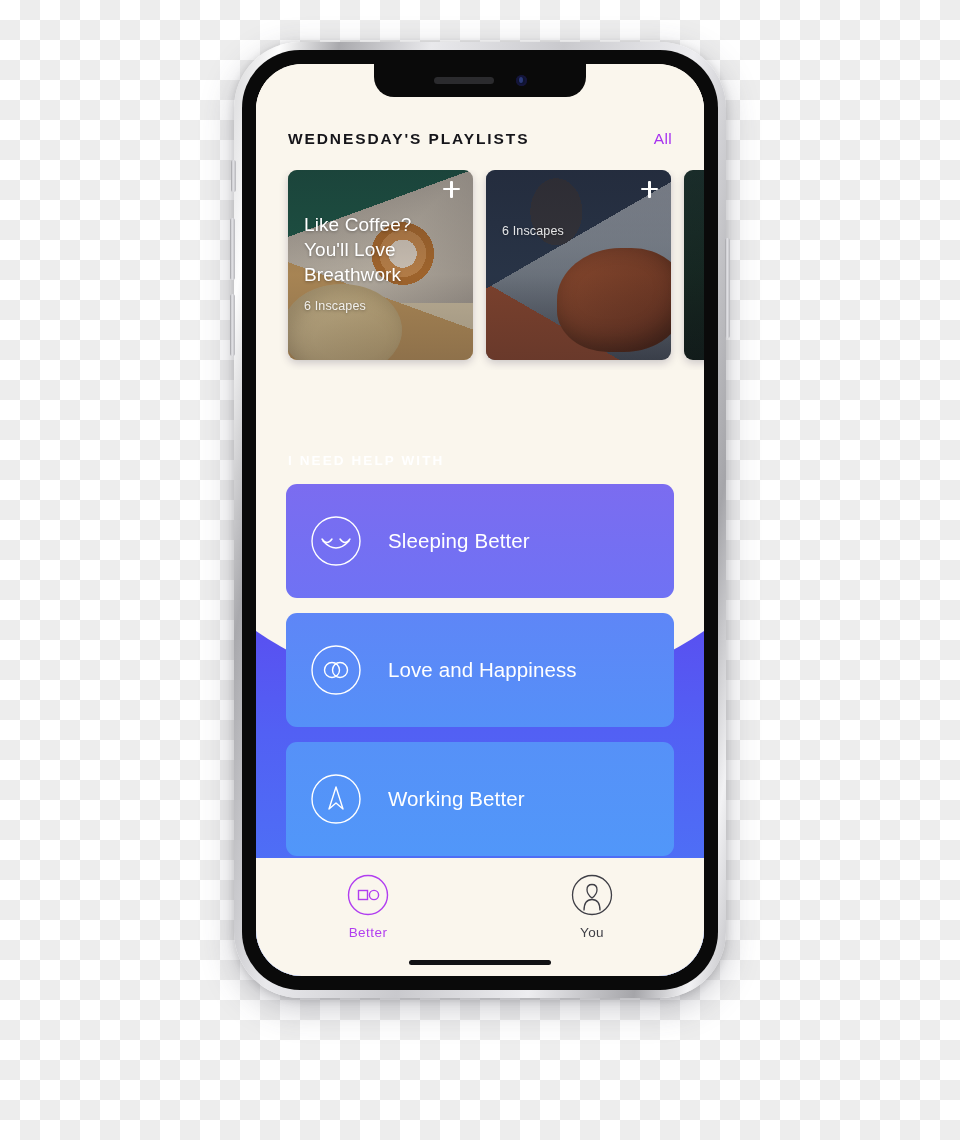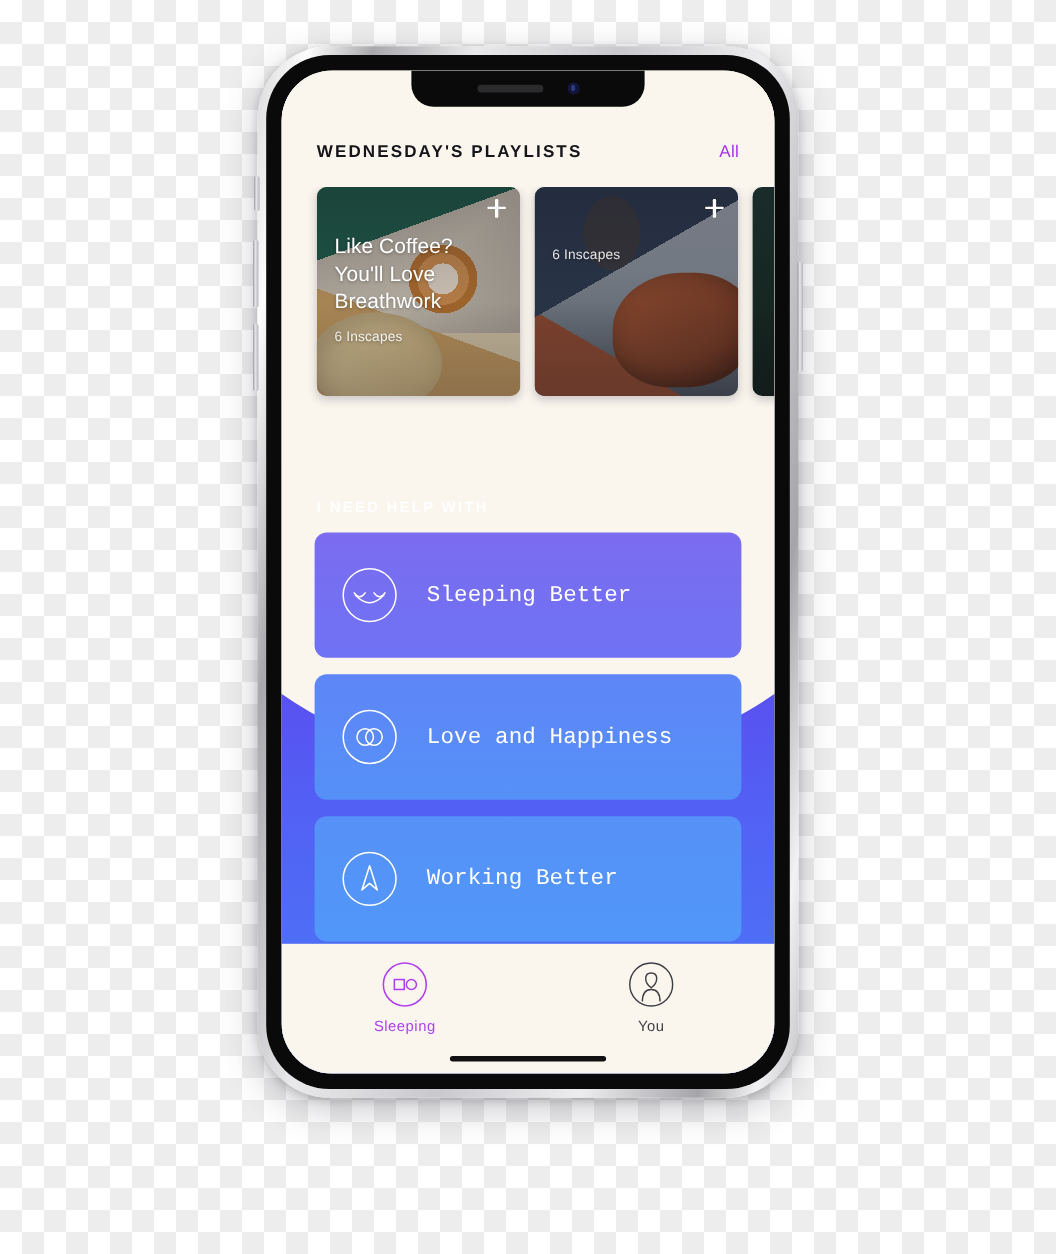--- a/index.html
+++ b/index.html
@@ -144,21 +144,21 @@
   #help-list {
     position:absolute; left:30px; right:30px; top:420px; bottom:0; z-index:20;
     display:flex; flex-direction:column; gap:15px;
   }
   .help-item {
     flex:0 0 auto; height:114px; border-radius:11px;
     display:flex; align-items:center; padding-left:24px; gap:26px;
     cursor:pointer;
   }
   .help-icon { width:52px; height:52px; flex:0 0 auto; }
-  .help-label { font-size:20.5px; color:#fff; font-weight:400; letter-spacing:.1px;font-family:Liberation Mono, monospace; }
+  .help-label { font-size:20.5px; color:#fff; font-weight:400; letter-spacing:.1px; }
 
   
   #tabbar {
     position:absolute; left:0; right:0; bottom:0; height:118px;
     background:#faf6ed; z-index:40;
     display:flex; align-items:flex-start; padding-top:16px;
   }
   .tab { flex:1; display:flex; flex-direction:column; align-items:center; gap:9px; cursor:pointer; }
   .tab-icon { width:42px; height:42px; }
   .tab-label { font-size:13.5px; letter-spacing:.45px; color:#3f3f46; }
@@ -261,21 +261,21 @@
 
         <div id="tabbar">
 
 
           <div class="tab active">
             <svg class="tab-icon" viewBox="0 0 42 42">
               <circle cx="21" cy="21" r="19.5" fill="none" stroke="#b13ef0" stroke-width="1.4"></circle>
               <rect x="11.5" y="16.5" width="9" height="9" fill="none" stroke="#b13ef0" stroke-width="1.4"></rect>
               <circle cx="27" cy="21" r="4.6" fill="none" stroke="#b13ef0" stroke-width="1.4"></circle>
             </svg>
-            <div class="tab-label">Sleeping</div>
+            <div class="tab-label">Better</div>
           </div>
 
           <div class="tab">
             <svg class="tab-icon" viewBox="0 0 42 42">
               <circle cx="21" cy="21" r="19.5" fill="none" stroke="#3f3f46" stroke-width="1.3"></circle>
               <path d="M21 10.5 q5 0 5 5.2 q0 4.6 -5 8.3 q-5 -3.7 -5 -8.3 q0 -5.2 5 -5.2 Z" fill="none" stroke="#3f3f46" stroke-width="1.3"></path>
               <path d="M13 36.5 q0 -11 8 -11 q8 0 8 11" fill="none" stroke="#3f3f46" stroke-width="1.3"></path>
             </svg>
             <div class="tab-label">You</div>
           </div>

